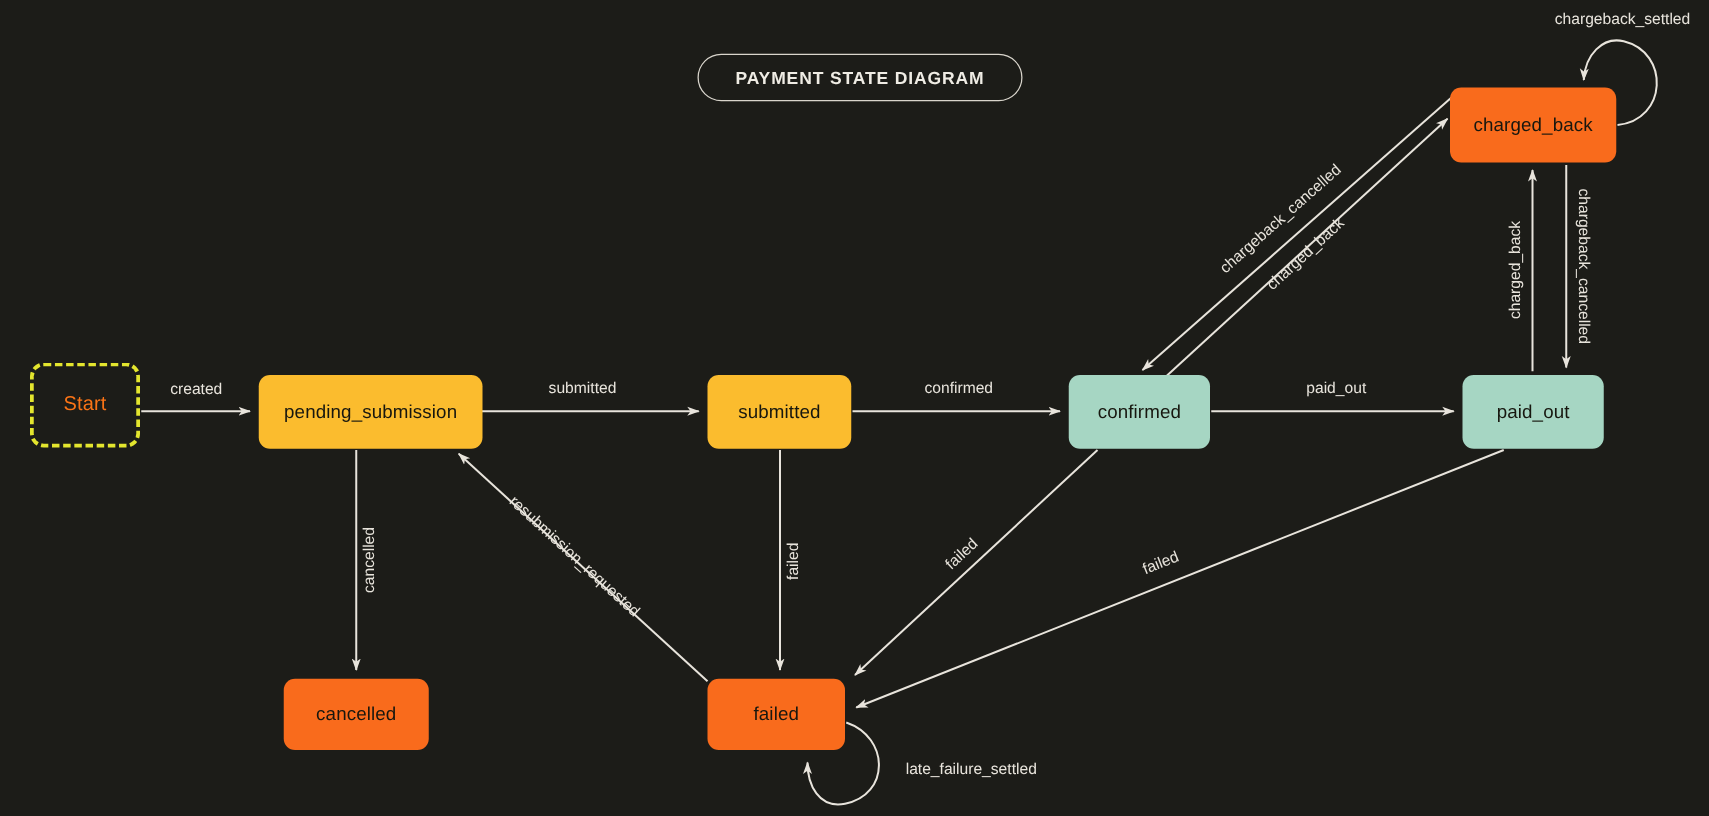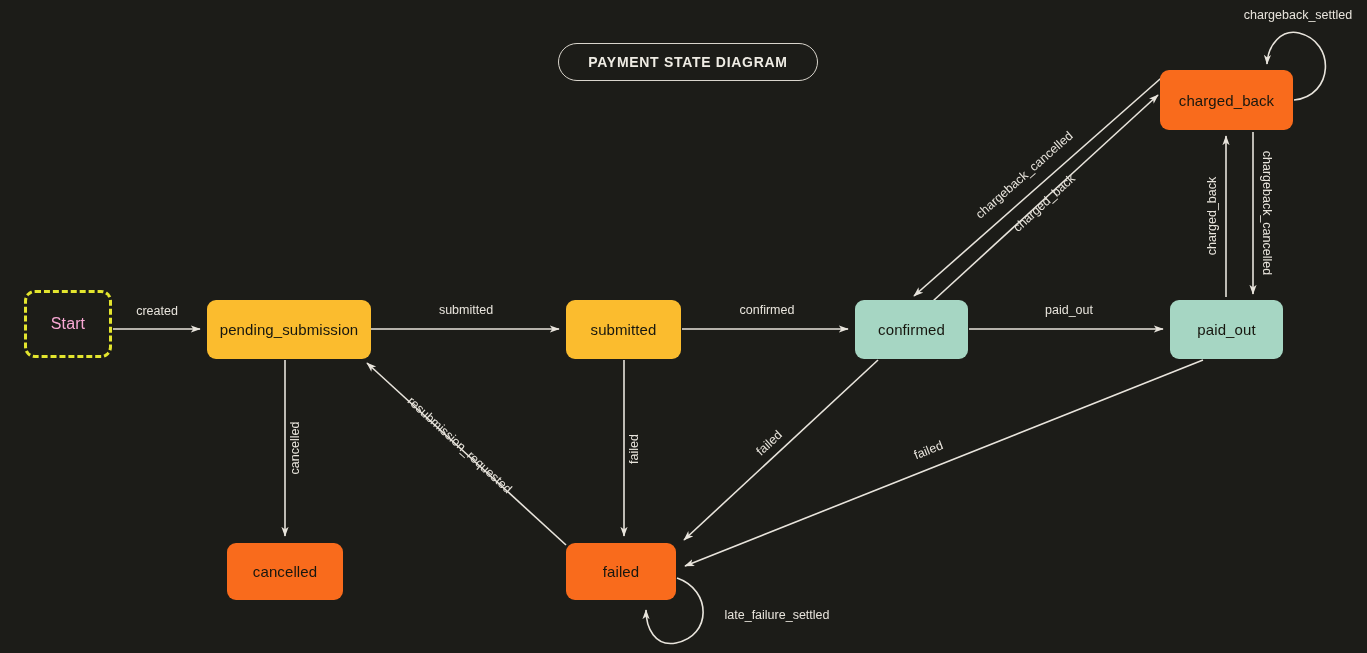--- a/index.html
+++ b/index.html
@@ -47,21 +47,21 @@
     font-size: 15px;
     letter-spacing: 0.1px;
     white-space: nowrap;
   }
   .node.amber   { background: #fbbc2e; }
   .node.orange  { background: #f96b1c; }
   .node.mint    { background: #a6d6c3; }
   .node.start {
     background: transparent;
     border: 3px dashed #e3e52e;
-    color: #f9a8d4;
+    color: #f97316;
     border-radius: 11px;
     font-size: 16px;
   }
   .title-pill {
     position: absolute;
     box-sizing: border-box;
     border: 1.5px solid #d9d5cc;
     border-radius: 22px;
     color: #efece4;
     font-size: 14px;
@@ -161,21 +161,21 @@
     <g>
       <path class="edge-line" d="M677,578 C712,590 712,636 676,643 C655,647 646,628 646,610" marker-end="url(#arrow)"></path>
       <text class="edge-label" x="777" y="619" text-anchor="middle">late_failure_settled</text>
     </g>
   </svg>
 
   <div class="node start" style="left:24px; top:290px; width:88px; height:68px;">
     <span>Start</span>
   </div>
 
-  <div class="node amber" style="left:207px; top:300px; width:164px; height:59px;">
+  <div class="node amber" style="left:207px; top:300px; width:179px; height:59px;">
     <span>pending_submission</span>
   </div>
 
   <div class="node amber" style="left:566px; top:300px; width:115px; height:59px;">
     <span>submitted</span>
   </div>
 
   <div class="node mint" style="left:855px; top:300px; width:113px; height:59px;">
     <span>confirmed</span>
   </div>

